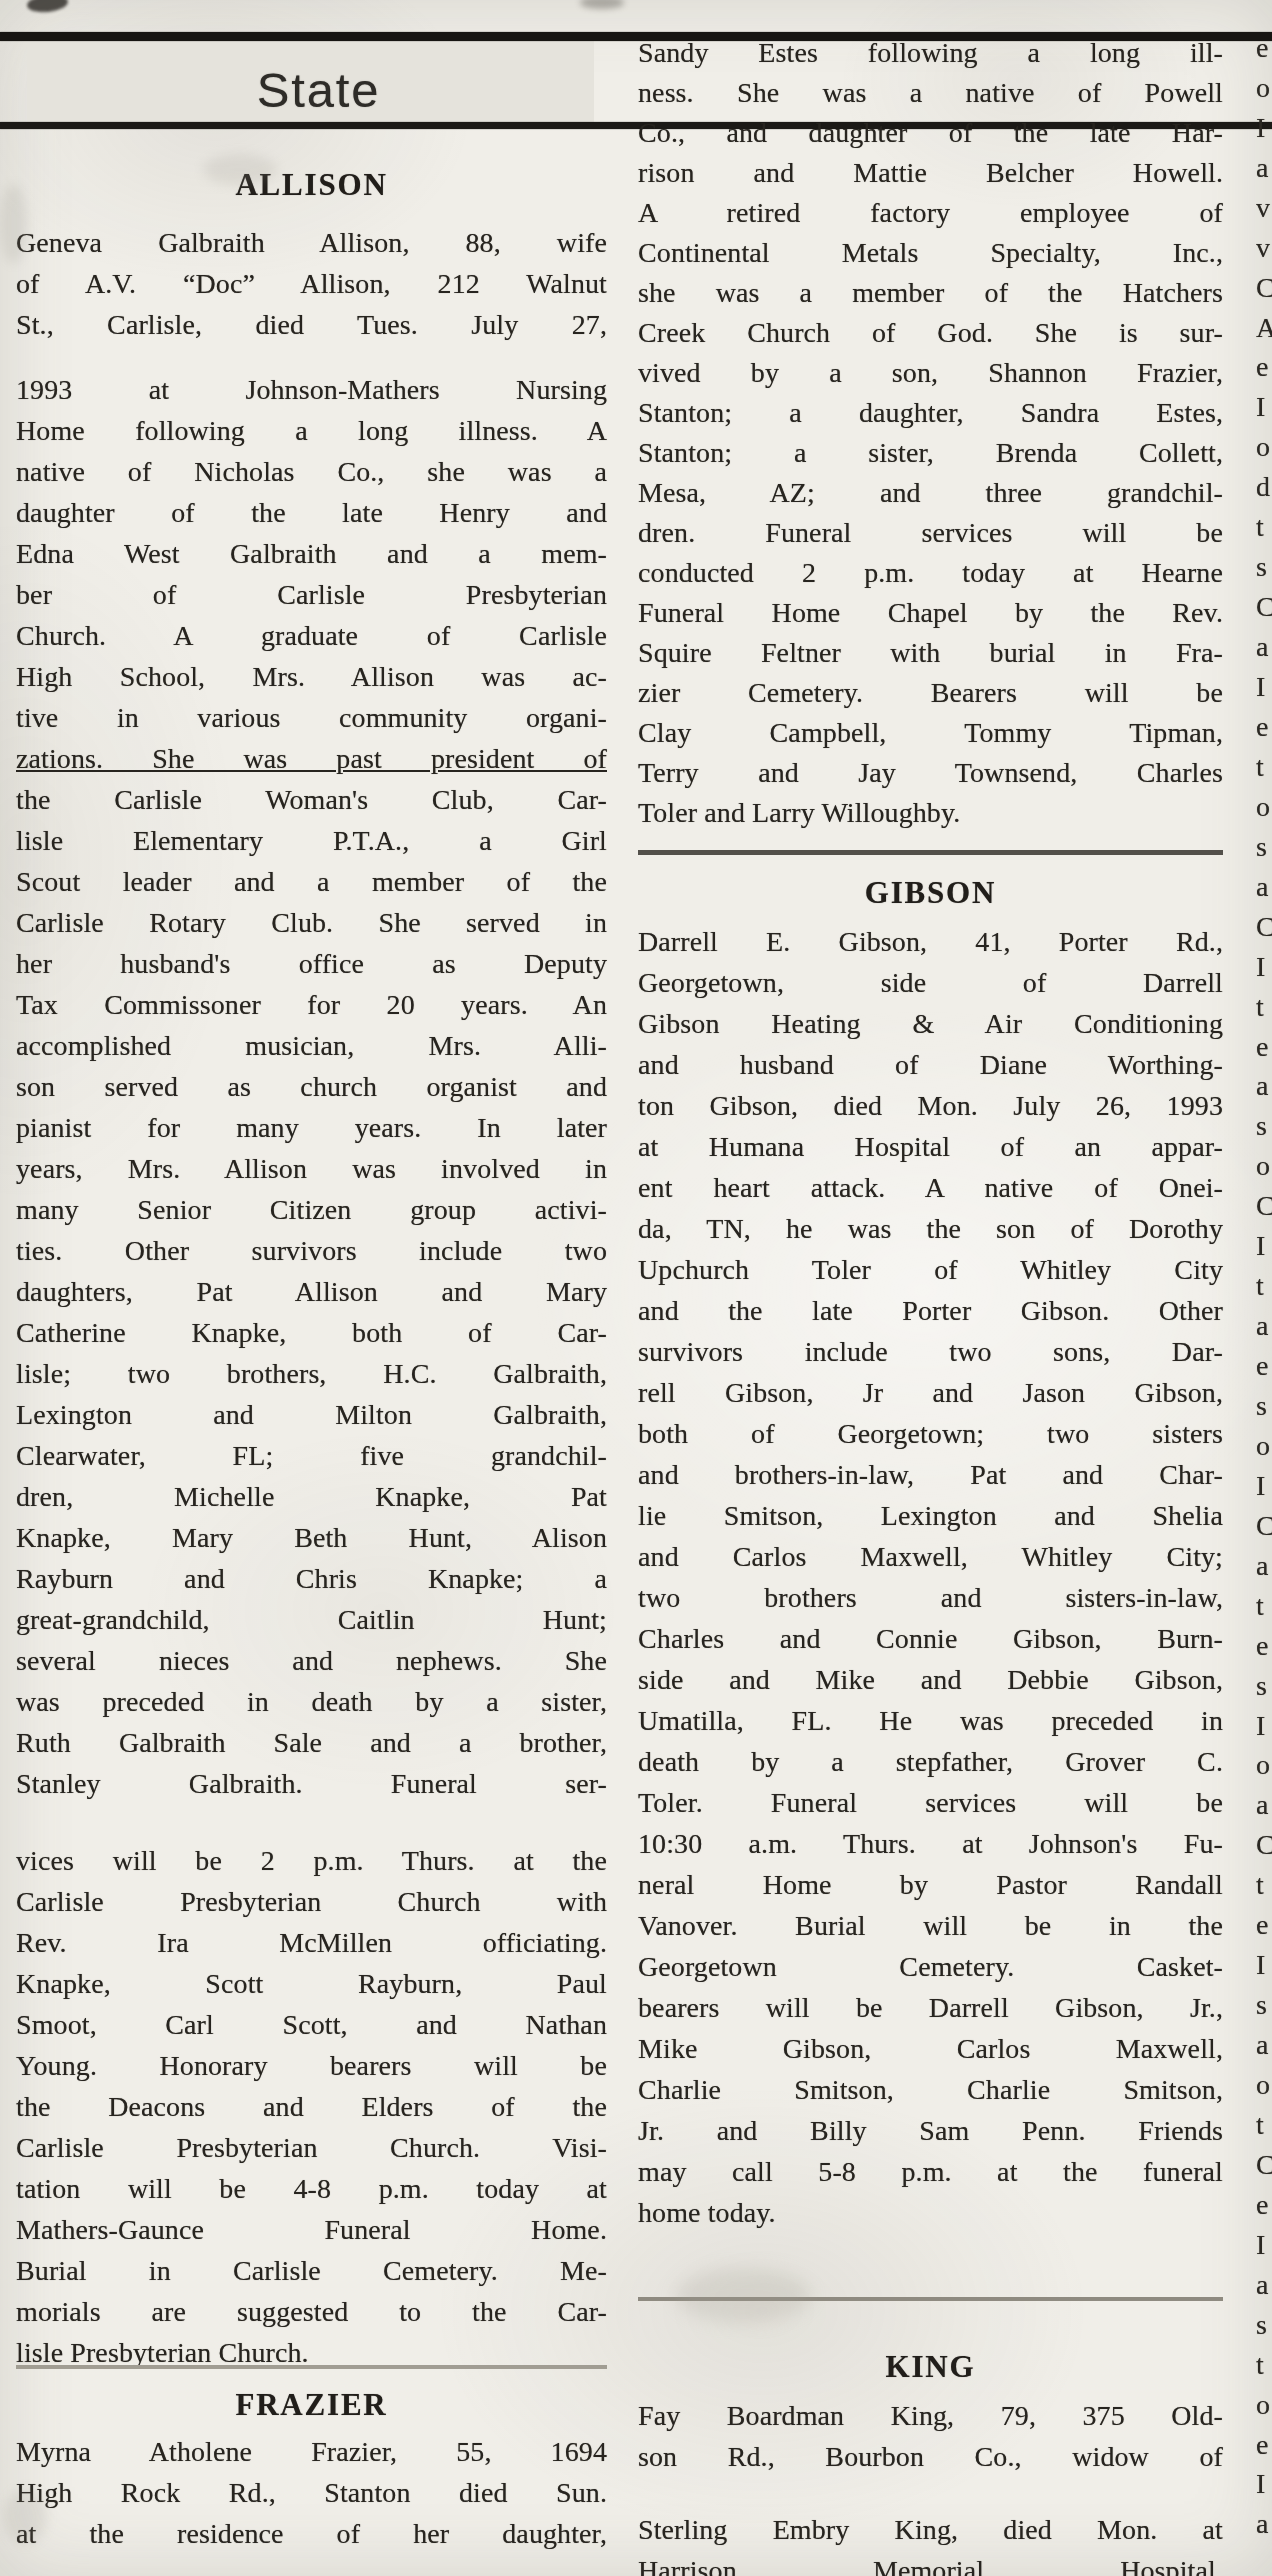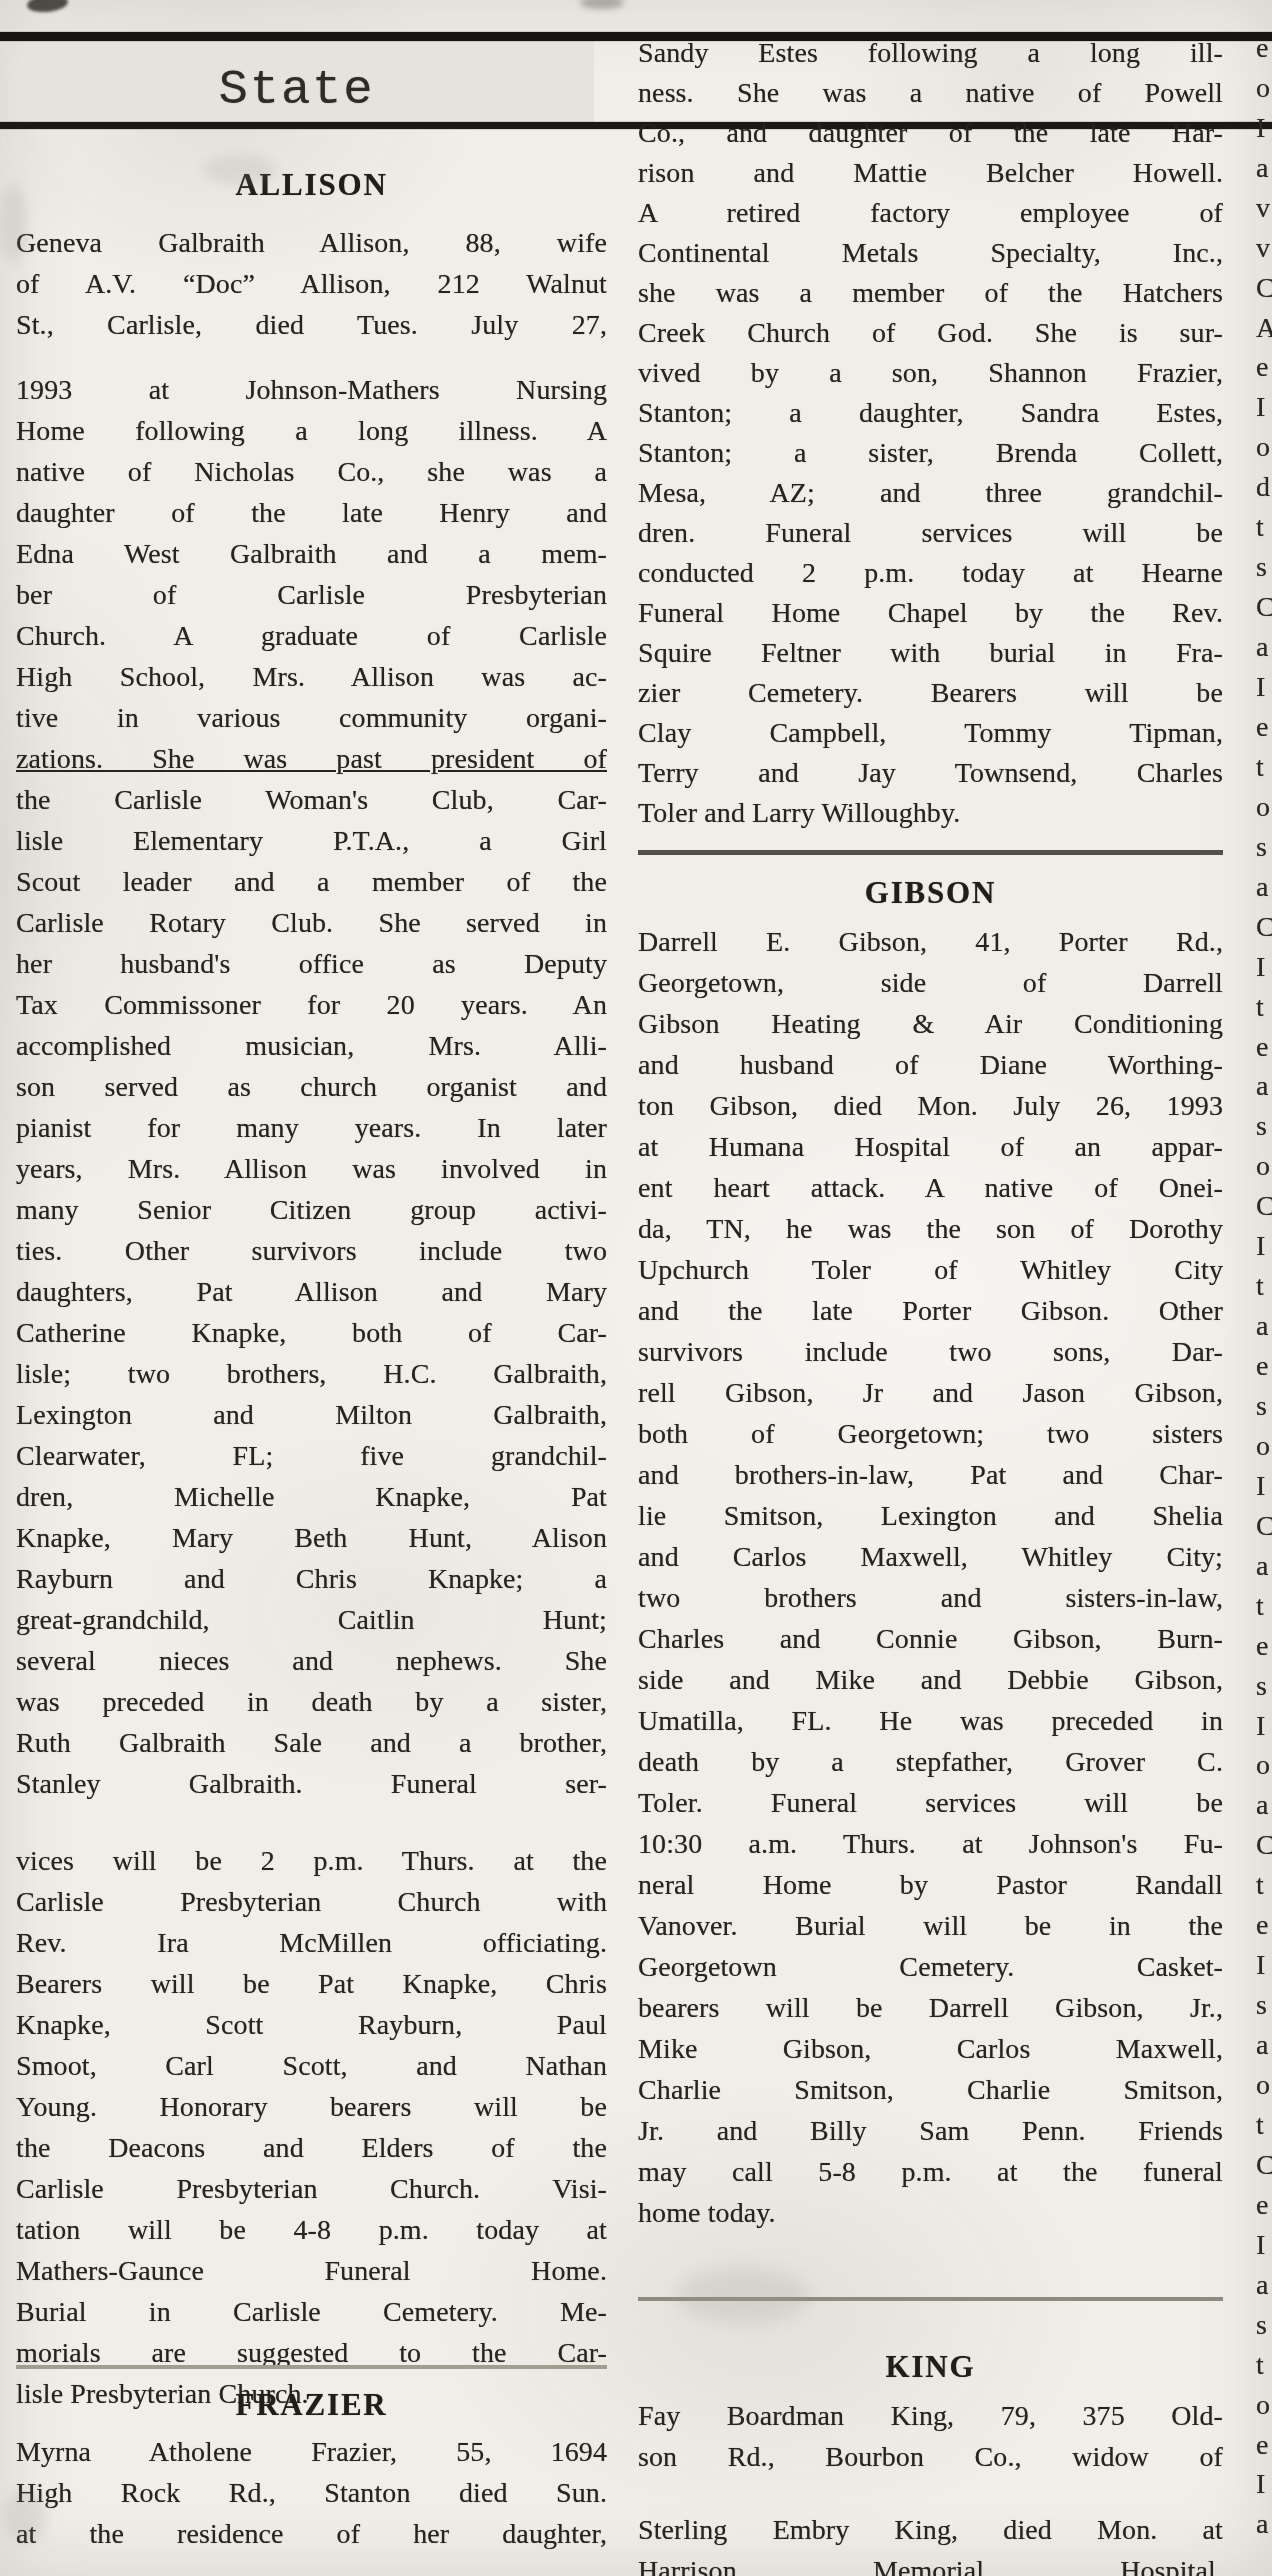--- a/index.html
+++ b/index.html
@@ -19,22 +19,22 @@
   }
   .col{position:absolute;top:0;height:100%;}
   #col-left{left:16px;width:591px;}
   #col-mid{left:638px;width:585px;}
   #col-frag{left:1256px;width:16.6px;overflow:hidden;}
   .rule{position:absolute;left:0;width:100%;box-shadow:0 0 1.2px rgba(30,28,24,.6);}
   #rule-top{top:32px;height:8.6px;background:#171512;}
   #rule-bottom{top:122px;height:7.4px;background:#1b1916;}
   #state-banner{position:absolute;left:27px;top:41px;width:567px;height:81px;background:#e5e3dc;}
   #state-title{
-    position:absolute;left:13px;top:60px;width:567px;text-align:center;
-    font-family:Liberation Mono, monospace;font-size:49px;line-height:61px;
+    position:absolute;left:35px;top:60px;width:567px;text-align:center;
+    font-family:Liberation Sans, sans-serif;font-size:49px;line-height:61px;
     letter-spacing:1.8px;color:#2e2c28;text-shadow:0 0 1.2px rgba(46,44,40,.45);
   }
   .obit-rule{position:absolute;}
   .obit-heading{
     position:absolute;left:0;width:100%;text-align:center;
     font-weight:bold;font-size:31px;letter-spacing:1.8px;line-height:36px;
     color:#211e1a;text-shadow:0 0 0.9px rgba(33,30,26,.5);
   }
   .obit-body{position:absolute;left:0;width:100%;}
   .obit-line{
@@ -103,21 +103,20 @@
         <div class="obit-line" style="height: 41px; line-height: 41px;">Knapke, Mary Beth Hunt, Alison</div>
         <div class="obit-line" style="height: 41px; line-height: 41px;">Rayburn and Chris Knapke; a</div>
         <div class="obit-line" style="height: 41px; line-height: 41px;">great-grandchild, Caitlin Hunt;</div>
         <div class="obit-line" style="height: 41px; line-height: 41px;">several nieces and nephews. She</div>
         <div class="obit-line" style="height: 41px; line-height: 41px;">was preceded in death by a sister,</div>
         <div class="obit-line" style="height: 41px; line-height: 41px;">Ruth Galbraith Sale and a brother,</div>
         <div class="obit-line" style="height: 41px; line-height: 41px;">Stanley Galbraith. Funeral ser-</div>
         <div class="obit-line" style="height: 41px; line-height: 41px; margin-top: 36px;">vices will be 2 p.m. Thurs. at the</div>
         <div class="obit-line" style="height: 41px; line-height: 41px;">Carlisle Presbyterian Church with</div>
         <div class="obit-line" style="height: 41px; line-height: 41px;">Rev. Ira McMillen officiating.</div>
-        <div class="obit-line" style="height: 41px; line-height: 41px;">Bearers will be Pat Knapke, Chris</div>
         <div class="obit-line" style="height: 41px; line-height: 41px;">Knapke, Scott Rayburn, Paul</div>
         <div class="obit-line" style="height: 41px; line-height: 41px;">Smoot, Carl Scott, and Nathan</div>
         <div class="obit-line" style="height: 41px; line-height: 41px;">Young. Honorary bearers will be</div>
         <div class="obit-line" style="height: 41px; line-height: 41px;">the Deacons and Elders of the</div>
         <div class="obit-line" style="height: 41px; line-height: 41px;">Carlisle Presbyterian Church. Visi-</div>
         <div class="obit-line" style="height: 41px; line-height: 41px;">tation will be 4-8 p.m. today at</div>
         <div class="obit-line" style="height: 41px; line-height: 41px;">Mathers-Gaunce Funeral Home.</div>
         <div class="obit-line" style="height: 41px; line-height: 41px;">Burial in Carlisle Cemetery. Me-</div>
         <div class="obit-line" style="height: 41px; line-height: 41px;">morials are suggested to the Car-</div>
         <div class="obit-line final" style="height: 41px; line-height: 41px;">lisle Presbyterian Church.</div>

